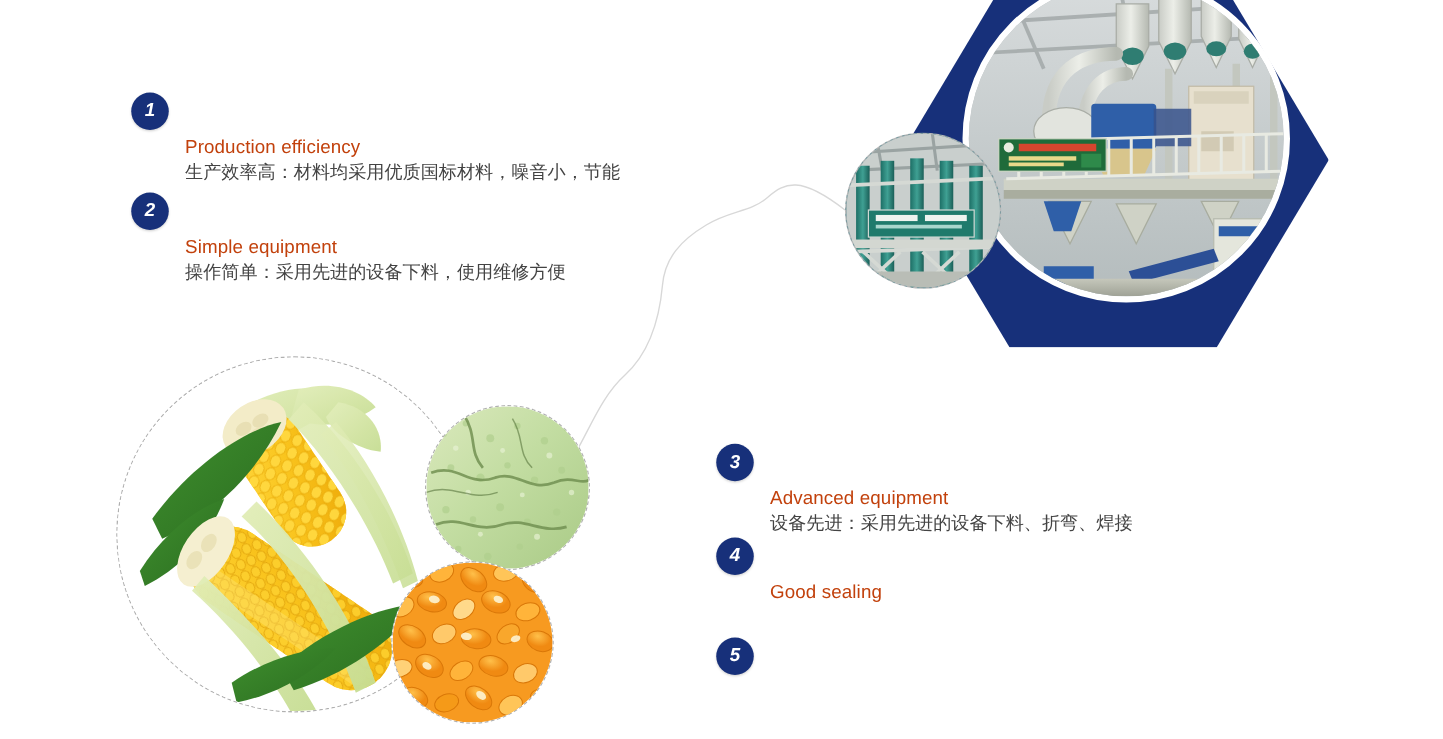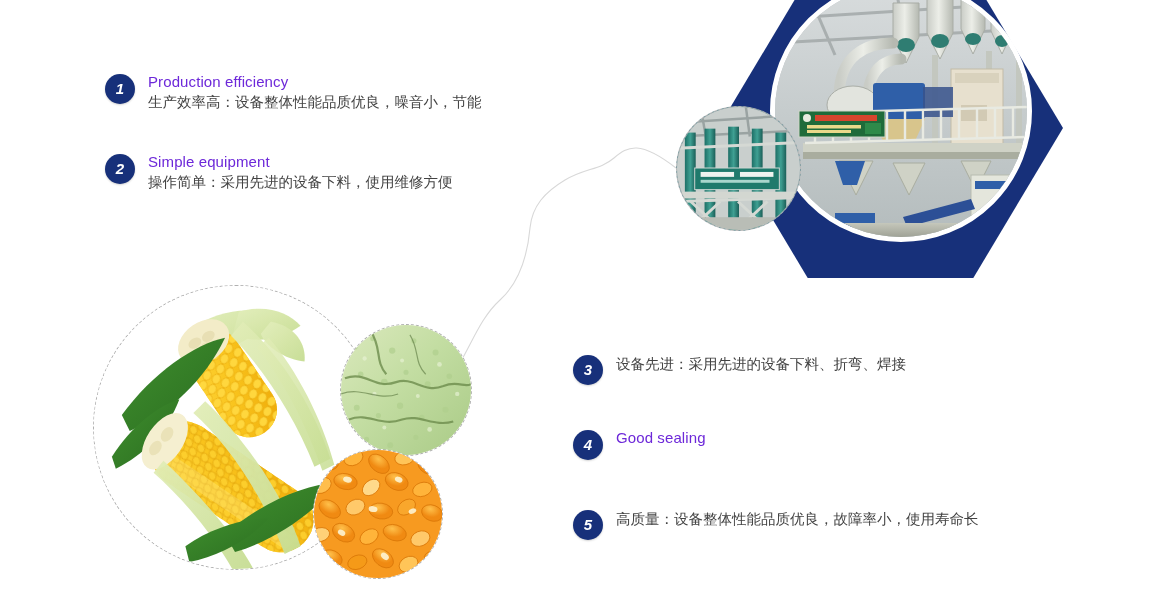--- a/index.html
+++ b/index.html
@@ -37,25 +37,26 @@
     text-align: center;
     flex: 0 0 30px;
     margin-top: 2px;
     box-shadow: 0 1px 2px rgba(0,0,0,0.18);
     user-select: none;
   }
   .feature-text {
     margin-left: 13px;
   }
   .feature-title {
-    color: #6d28d9;
+    color: #c2410c;
     font-size: 15px;
     line-height: 19px;
     letter-spacing: 0.1px;
     white-space: nowrap;
+    margin-top: 36px;
   }
   .feature-desc {
     color: #434343;
     font-size: 14.5px;
     line-height: 21px;
     margin-top: 1px;
     white-space: nowrap;
   }
 
   
@@ -329,50 +330,50 @@
         <rect x="0" y="86" width="125" height="7" fill="#d3d7d1"></rect>
         <rect x="0" y="112" width="125" height="13" fill="#b9bdb6"></rect>
       </svg>
     </div>
   </div>
 
   <div class="feature" style="left:105px; top:72px;">
     <div class="badge">1</div>
     <div class="feature-text">
       <div class="feature-title">Production efficiency</div>
-      <div class="feature-desc">生产效率高：设备整体性能品质优良，噪音小，节能</div>
+      <div class="feature-desc">生产效率高：材料均采用优质国标材料，噪音小，节能</div>
     </div>
   </div>
 
   <div class="feature" style="left:105px; top:152px;">
     <div class="badge">2</div>
     <div class="feature-text">
       <div class="feature-title">Simple equipment</div>
       <div class="feature-desc">操作简单：采用先进的设备下料，使用维修方便</div>
     </div>
   </div>
 
   <div class="feature" style="left:573px; top:353px;">
     <div class="badge">3</div>
     <div class="feature-text">
+      <div class="feature-title">Advanced equipment</div>
       <div class="feature-desc">设备先进：采用先进的设备下料、折弯、焊接</div>
     </div>
   </div>
 
   <div class="feature" style="left:573px; top:428px;">
     <div class="badge">4</div>
     <div class="feature-text">
       <div class="feature-title">Good sealing</div>
     </div>
   </div>
 
   <div class="feature" style="left:573px; top:508px;">
     <div class="badge">5</div>
     <div class="feature-text">
-      <div class="feature-desc">高质量：设备整体性能品质优良，故障率小，使用寿命长</div>
     </div>
   </div>
 
   <div id="corn-group">
 
     <div id="corn-main" class="dash-circle">
       <svg class="photo-fill" viewBox="0 0 285 285" xmlns="http://www.w3.org/2000/svg" preserveAspectRatio="xMidYMid slice">
         <defs>
           <linearGradient id="cobG" x1="0" y1="0" x2="1" y2="1">
             <stop offset="0%" stop-color="#ffd83f"></stop>

